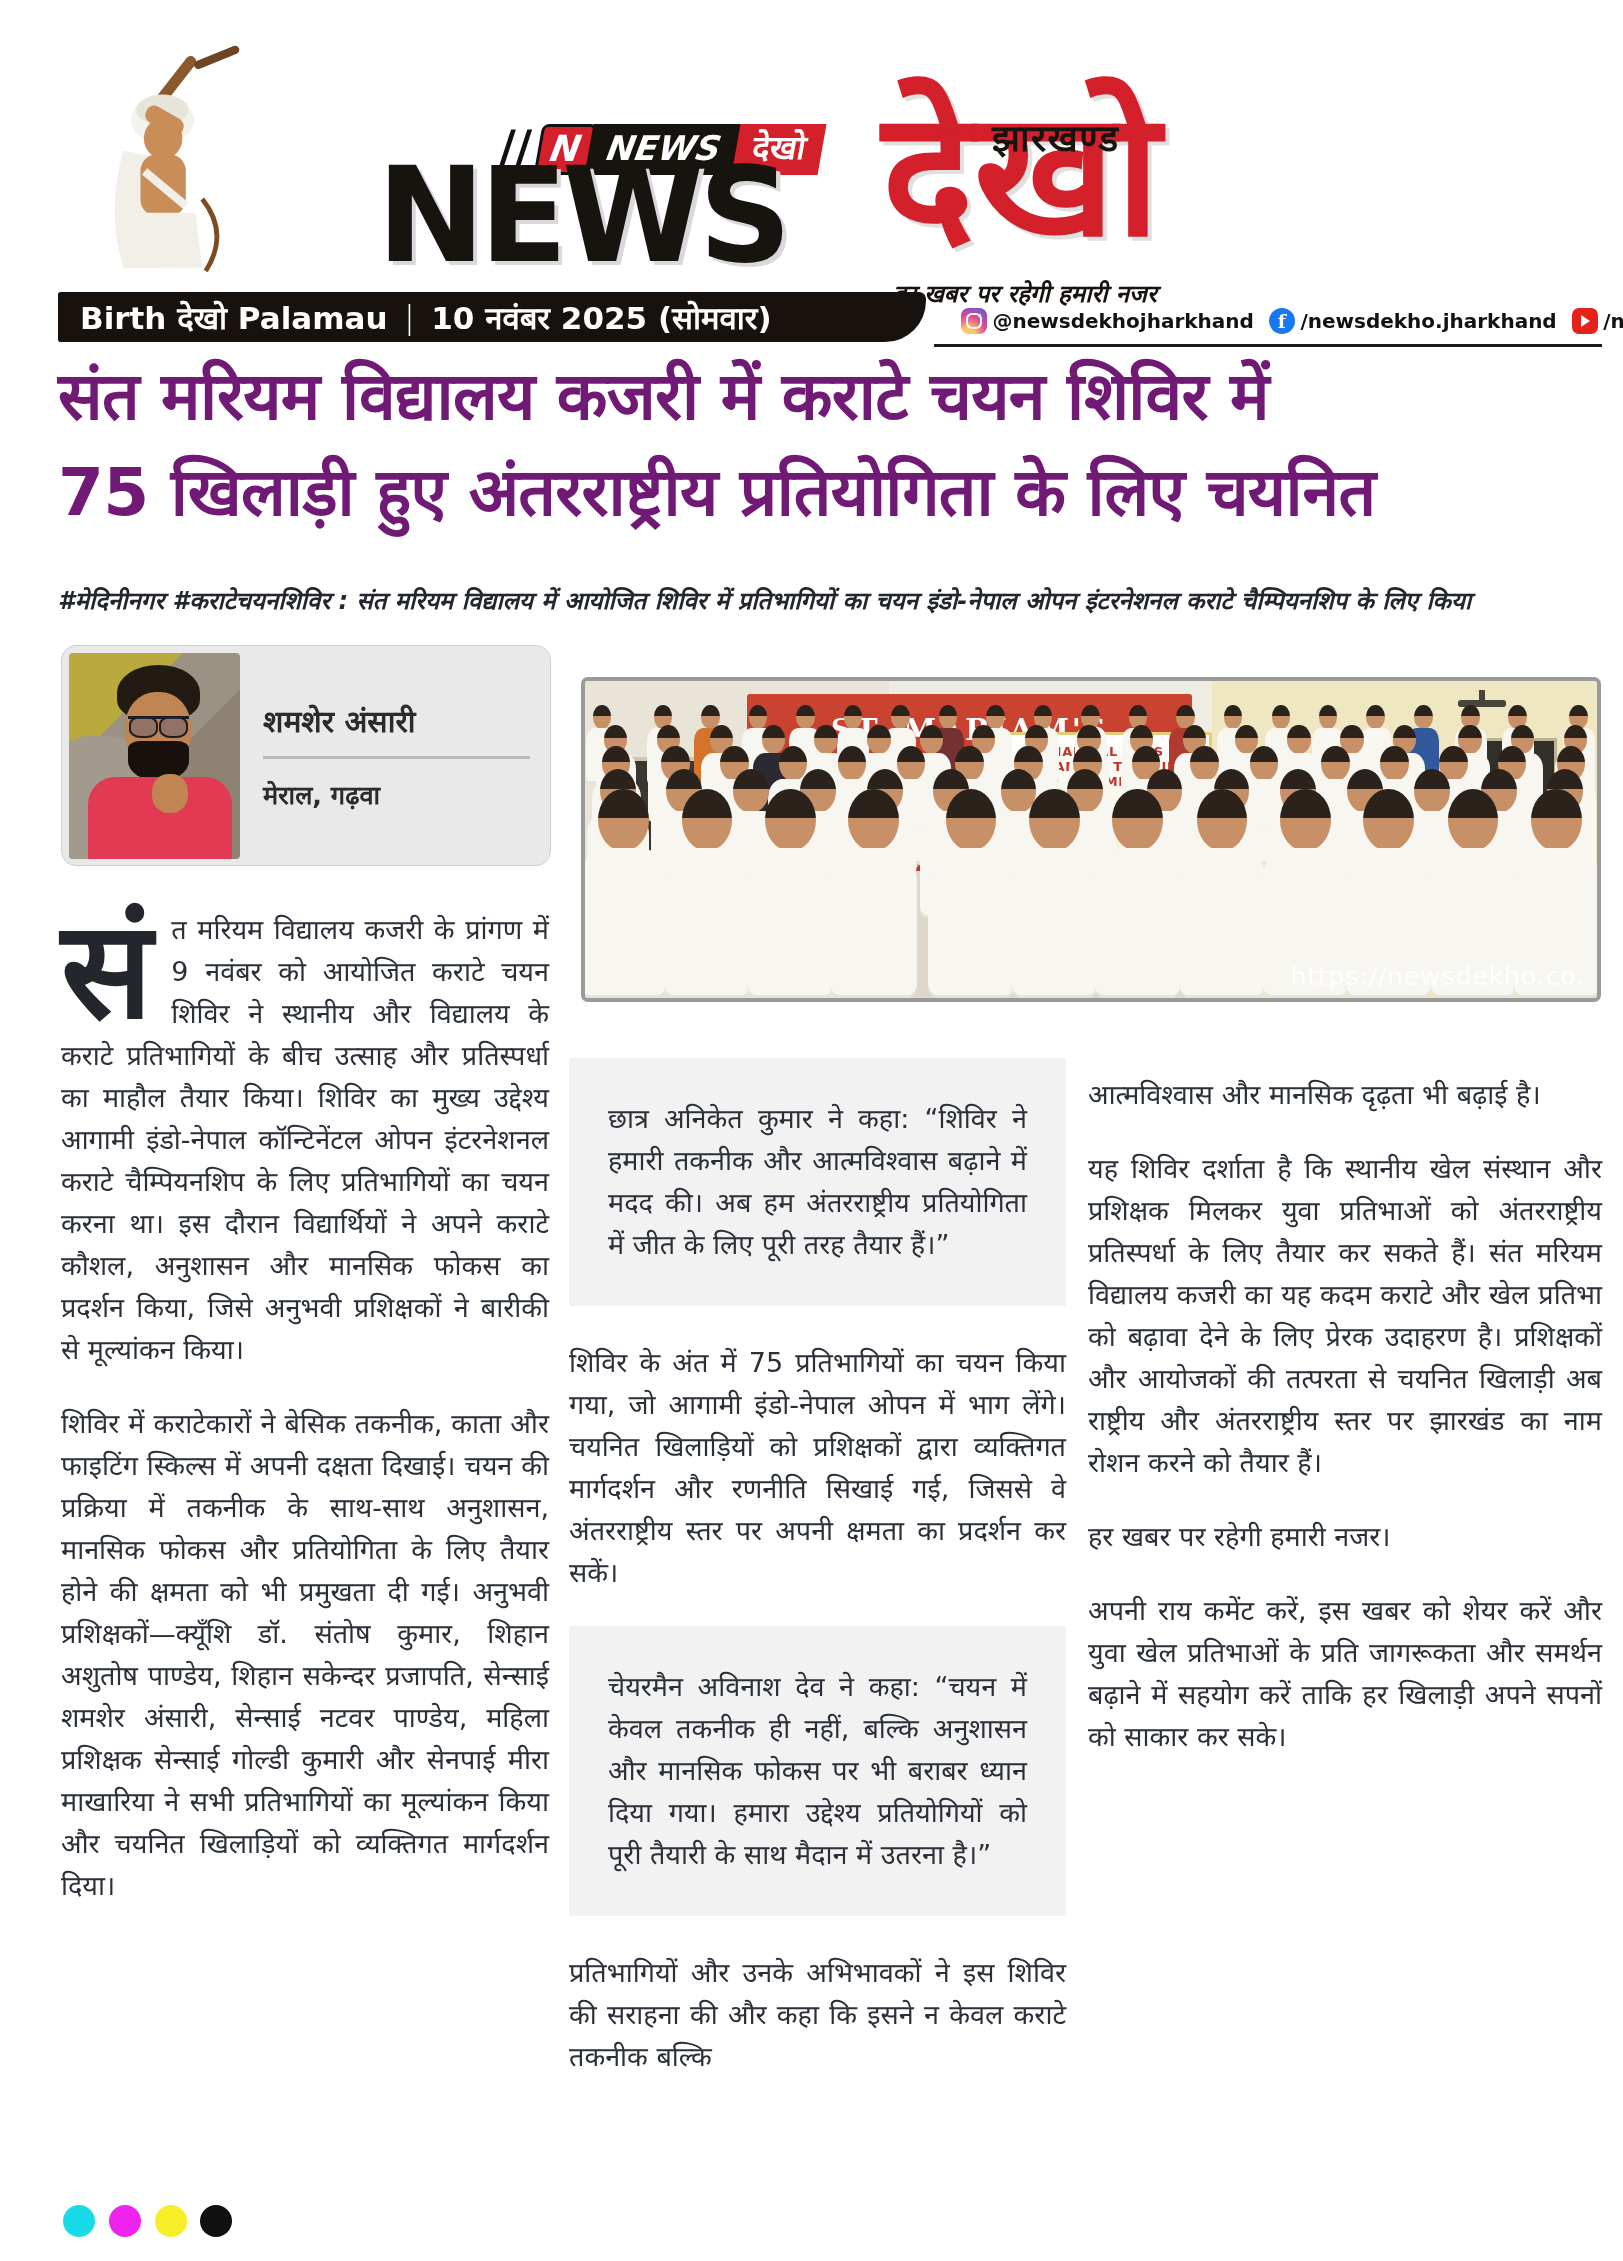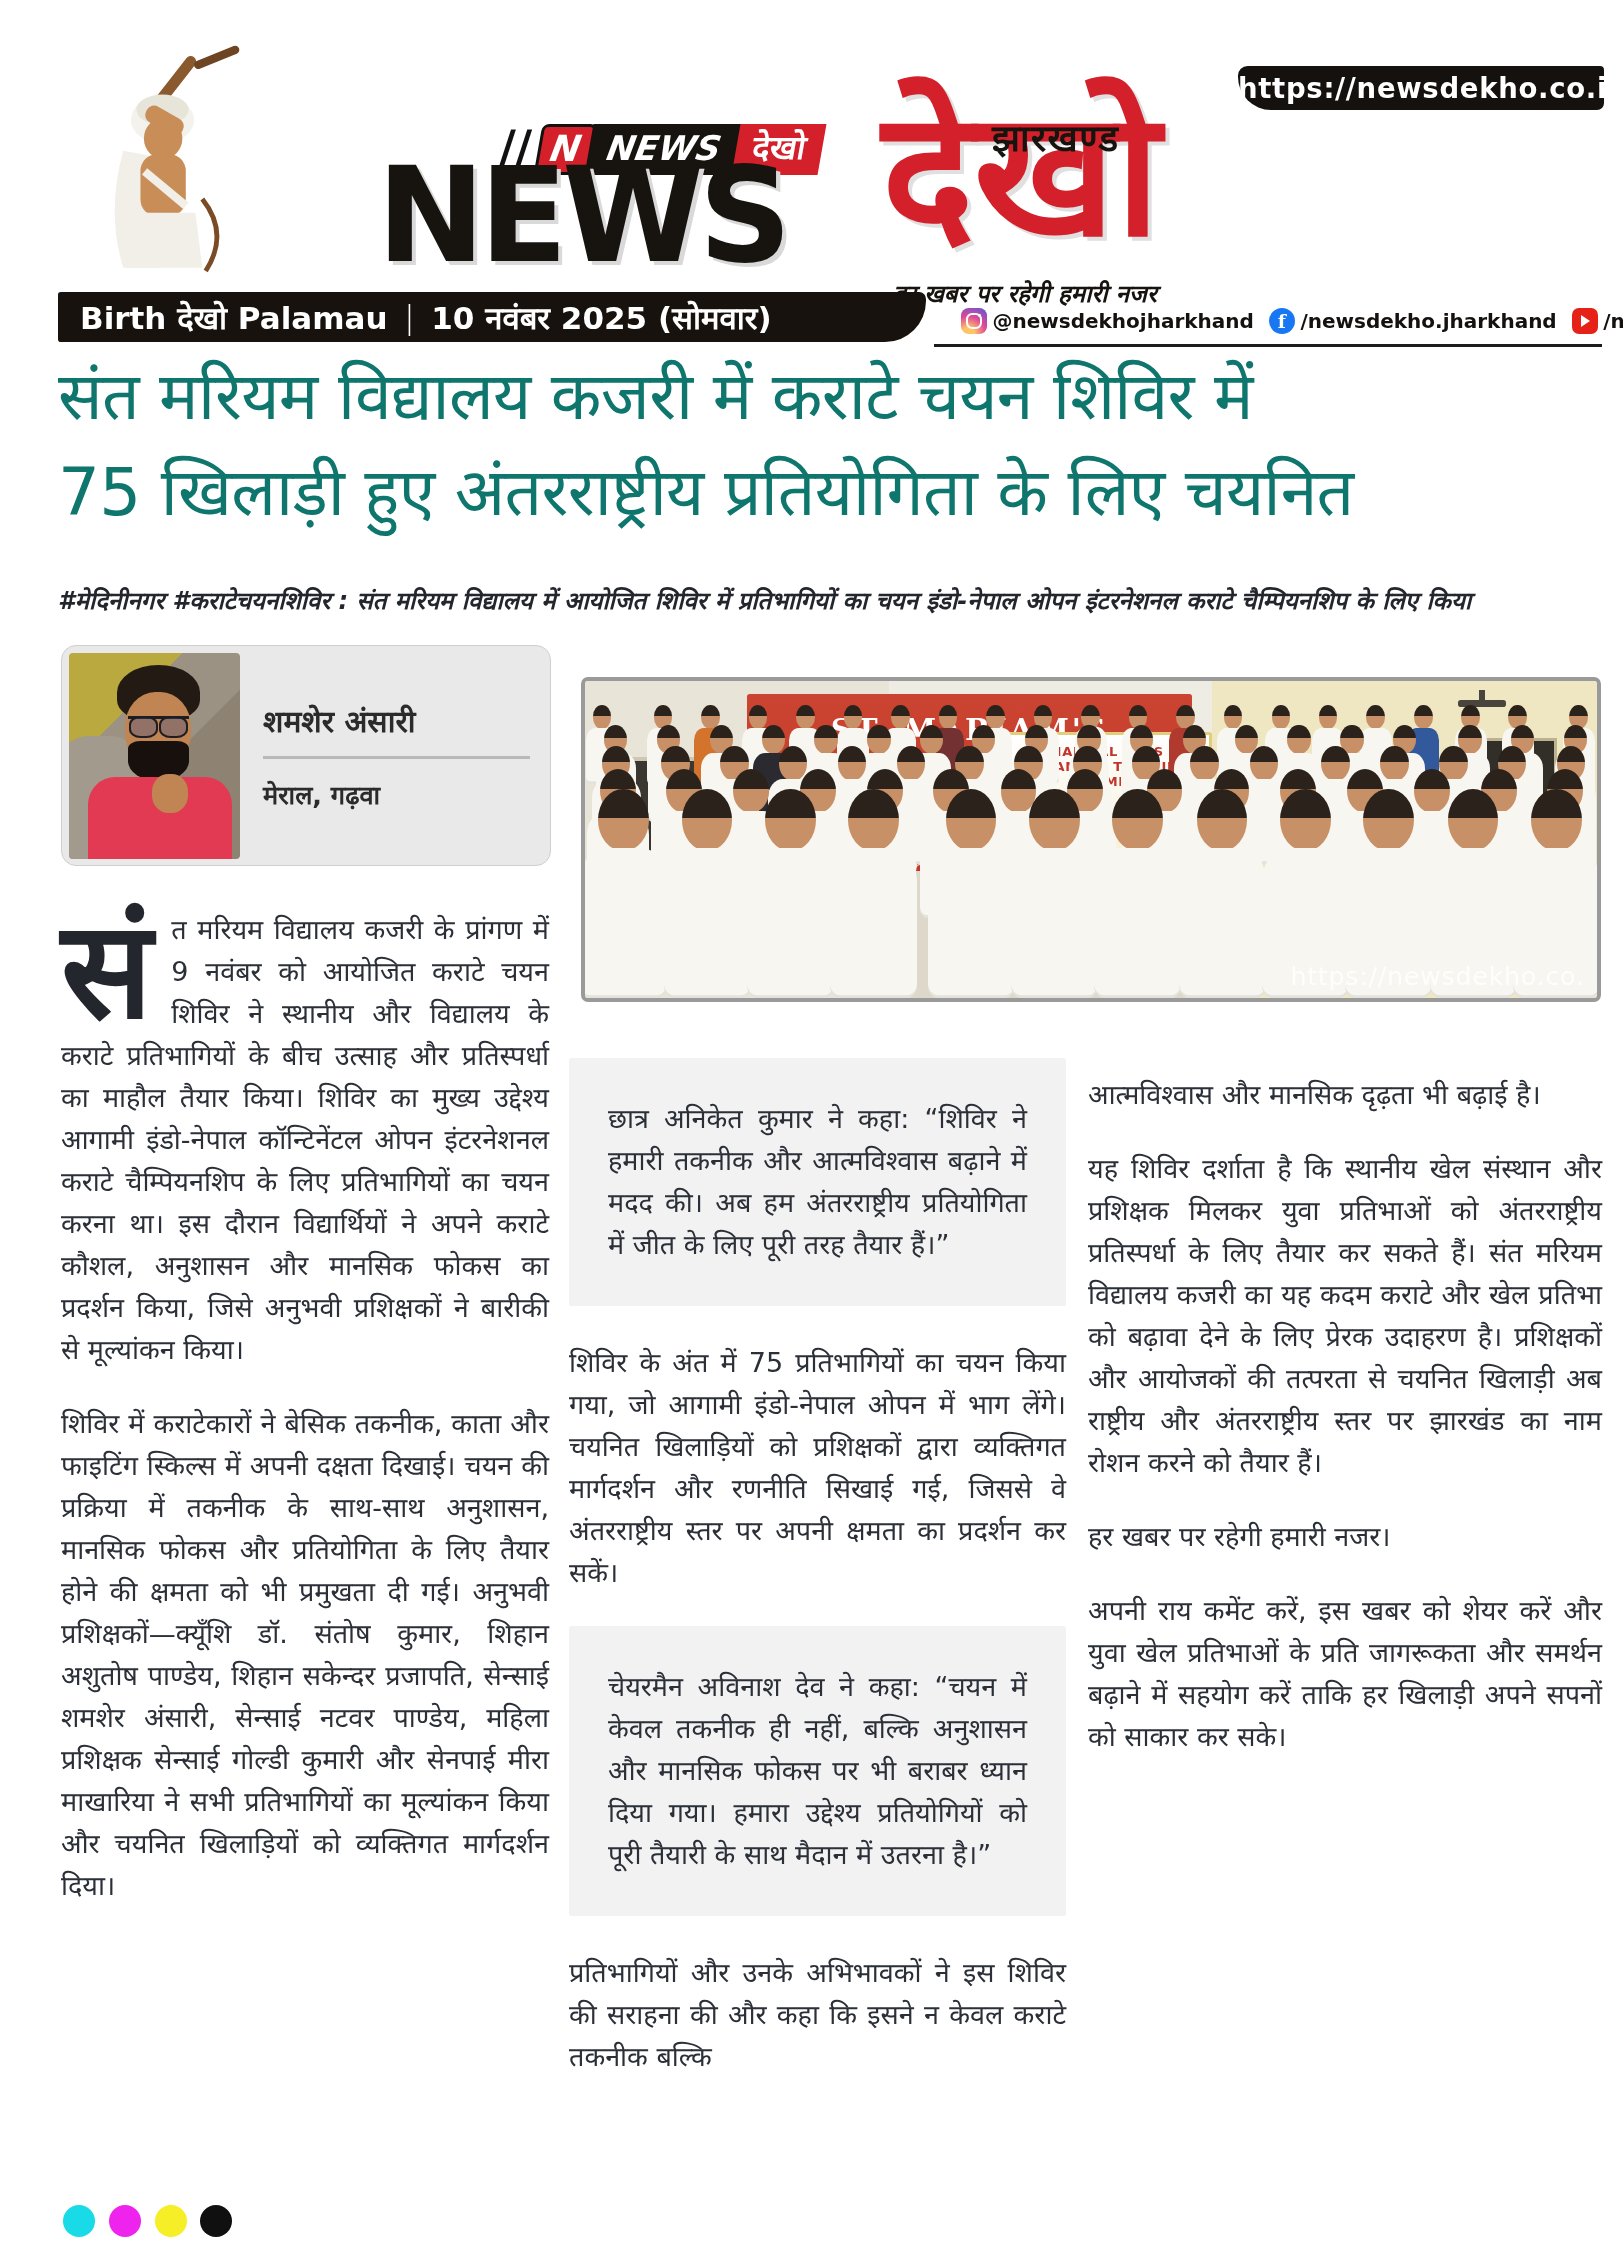--- a/index.html
+++ b/index.html
@@ -56,21 +56,21 @@
   .icon.ig::after { content:""; position:absolute; inset:4.8px; border:2.1px solid #fff; border-radius:6.2px; }
   .icon.ig::before { content:""; position:absolute; right:6.2px; top:6.2px; width:2.8px; height:2.8px; background:#fff; border-radius:50%; z-index:1;}
   .icon.fb { background:#1877f2; }
   .icon.fb::after { content:"f"; position:absolute; inset:0; color:#fff; font-weight:900; font-size:19px; text-align:center; line-height:26px; font-family:"DejaVu Serif",serif; }
   .icon.yt { border-radius:6.9px; background:#e62117; }
   .icon.yt::after { content:""; position:absolute; left:9.6px; top:6.9px; border-left:9.6px solid #fff; border-top:6.2px solid transparent; border-bottom:6.2px solid transparent; }
   .header-rule { position:absolute; left:934px; top:344px; width:668px; height:2.8px; background:#1c1c1c; z-index:4; }
 
   
   .headline { position:absolute; left:58px; top:349px; width:1547px; z-index:5; }
-  .headline div { font-size:66px; font-weight:400; color:#0f766e; line-height:96px; letter-spacing:-0.7px; }
+  .headline div { font-size:66px; font-weight:700; color:#701a75; line-height:96px; letter-spacing:-0.7px; }
   .subheadline { position:absolute; left:58px; top:583px; width:1547px; font-size:24px; font-weight:700; color:#23262d; z-index:5;font-style:italic; }
 
   
   .reporter-card { position:absolute; left:61px; top:645px; width:490px; height:221px; background:#e9e9e9;
     border:1.4px solid #cfcfcf; border-radius:15px; overflow:hidden; z-index:5; }
   .reporter-photo { position:absolute; left:6.9px; top:6.9px; width:171px; height:206px; border-radius:4.1px; overflow:hidden;
     background:linear-gradient(135deg,#b9a93e 0 30%, #9c9283 30% 55%, #8e8273 55% 100%); }
   .rp-rock { position:absolute; left:-20.6px; top:83px; width:103px; height:138px; background:#a29a8c; border-radius:40%; }
   .rp-hair { position:absolute; left:48px; top:12.4px; width:83px; height:55px; background:#241a14; border-radius:55% 55% 40% 40%; }
   .rp-face { position:absolute; left:56px; top:39px; width:66px; height:76px; background:#c08552; border-radius:46%; }
@@ -140,21 +140,20 @@
       <ellipse cx="152" cy="110" rx="38" ry="22" fill="#e7e4da"></ellipse>
       <ellipse cx="153" cy="152" rx="28" ry="30" fill="#c98e58"></ellipse>
       <rect x="120" y="175" width="66" height="90" rx="24" fill="#c98e58"></rect>
       <rect x="142" y="96" width="26" height="60" rx="12" transform="rotate(120 155 126)" fill="#c98e58"></rect>
       <path d="M112 260 L200 260 L210 340 L100 340 Z" fill="#f2efe8"></path>
       <path d="M126 200 L186 250" stroke="#f2efe8" stroke-width="12"></path>
       <path d="M210 240 Q250 290 215 345" stroke="#7a4b24" stroke-width="7" fill="none"></path>
     </svg>
   </div>
 
-  <div class="url-banner">https://newsdekho.co.in</div>
 
   <div class="logo-badge">
     <span class="badge-bars">||</span>
     <span class="badge-n">N</span>
     <span class="badge-news">NEWS</span>
     <span class="badge-dekho">देखो</span>
   </div>
 
   <div class="logo-news">NEWS</div>
   <div class="logo-state">झारखण्ड</div>

